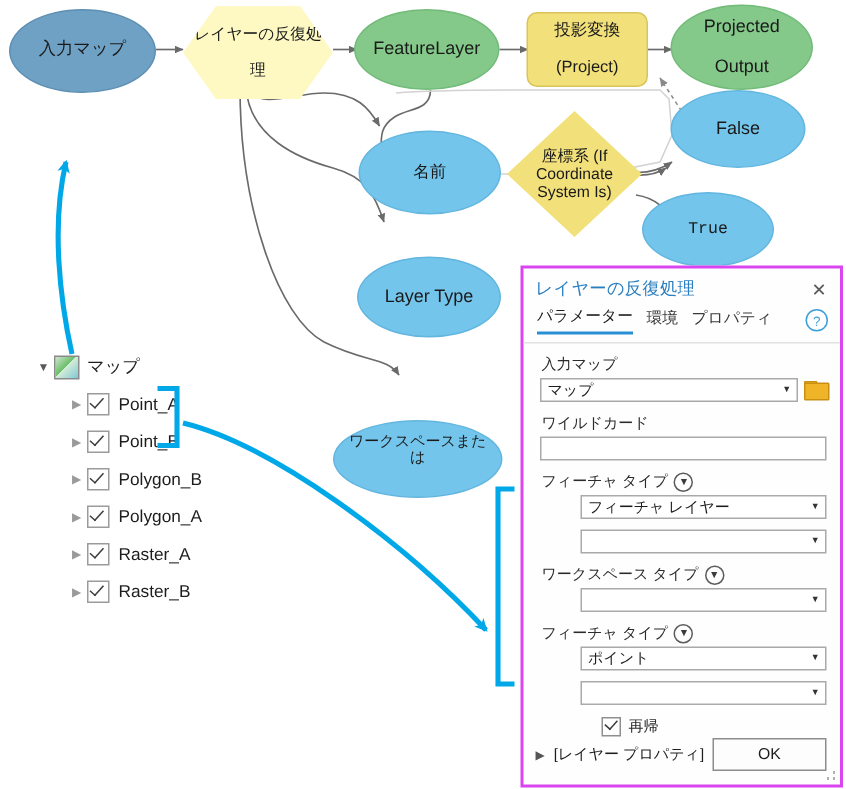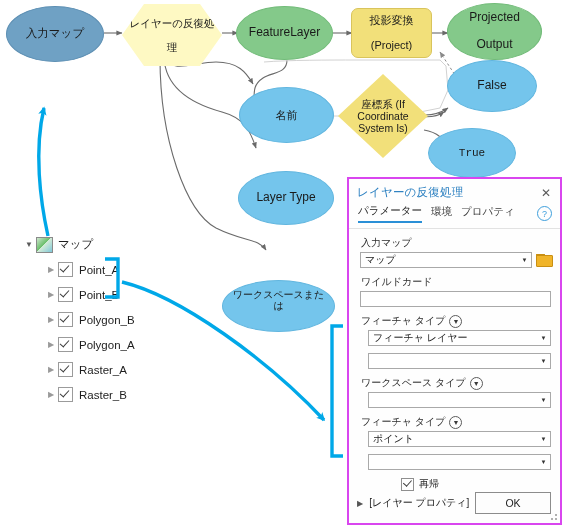--- a/index.html
+++ b/index.html
@@ -100,21 +100,21 @@
   .combo .arw{width:13px;height:100%;display:flex;align-items:center;
     justify-content:center;color:#333;font-size:6px;}
   .txtbox{width:100%;height:16px;border:1px solid #a9a9a9;background:#fff;
     box-sizing:border-box;margin-bottom:7px;}
   .folder{width:15px;height:13px;position:relative;flex:0 0 auto;}
   .folder .f-b{position:absolute;left:0;bottom:0;width:15px;height:10px;
     background:#f0b429;border:1px solid #c98f12;border-radius:1px;}
   .folder .f-t{position:absolute;left:0;top:0;width:7px;height:4px;
     background:#f0b429;border:1px solid #c98f12;border-bottom:none;
     border-radius:1px 1px 0 0;}
-  .indent{margin-left:8px;}
+  .indent{margin-left:27px;}
   .chk-row{display:flex;align-items:center;gap:5px;margin:4px 0 5px 1px;padding-left:40px;}
   .chk{width:11px;height:11px;border:1px solid #8f8f8f;background:#fff;
        position:relative;flex:0 0 auto;}
   .chk.checked::after{content:"";position:absolute;left:2.5px;top:-0.5px;
     width:3.5px;height:7px;border:solid #3c3c3c;border-width:0 1.4px 1.4px 0;
     transform:rotate(42deg);}
   .prop-row{display:flex;align-items:center;gap:6px;margin:4px 0 0 -3px;
             font-size:10px;color:#1d1d1d;}
   .prop-arrow{color:#555;font-size:8px;}
   .dlg-foot{position:absolute;right:9px;bottom:9px;margin-left:40px;}

